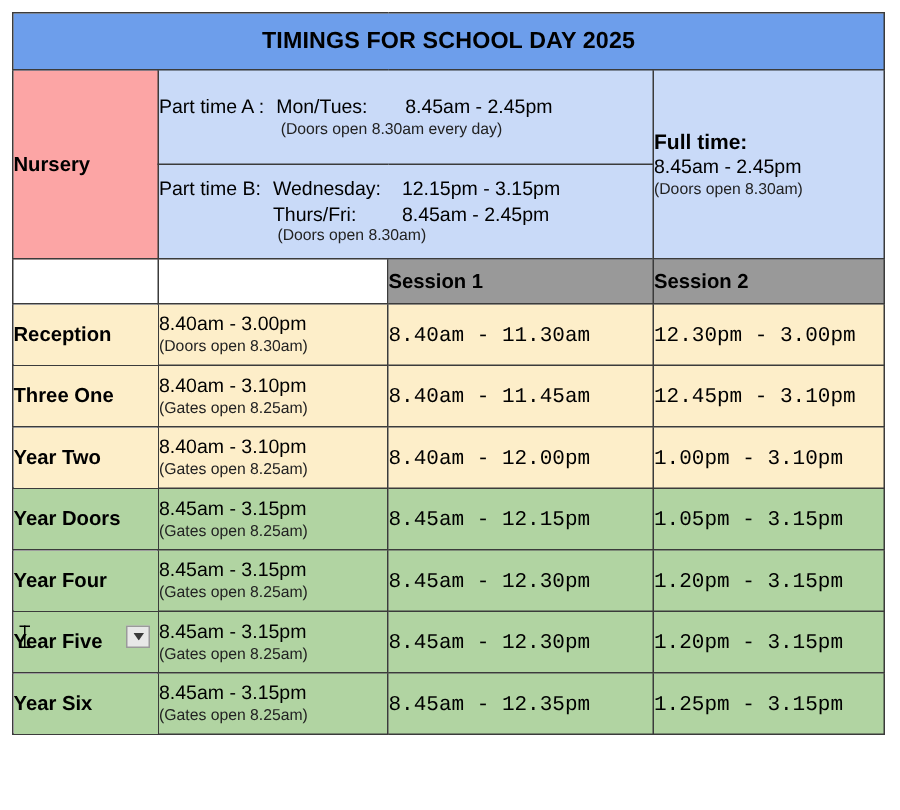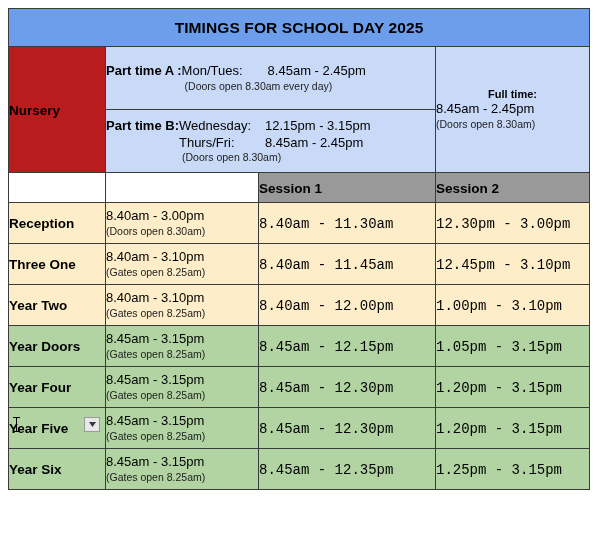--- a/index.html
+++ b/index.html
@@ -50,21 +50,21 @@
   }
   .title-text {
     font-size: 15.5px;
     font-weight: bold;
     color: #000000;
     letter-spacing: 0.1px;
   }
 
   
   .nursery-cell {
-    background: #b91c1c;
+    background: #fca5a5;
     padding: 6px 0 6px 10px;
     margin-top: 36px;
   }
   .nursery-label {
     font-size: 13.5px;
     font-weight: bold;
     color: #000000;
   }
   .pt-cell {
     background: #c9daf8;
@@ -77,45 +77,45 @@
   }
   .pt-row { display: table-row; }
   .pt-key, .pt-val {
     display: table-cell;
     font-size: 13px;
     color: #000000;
     line-height: 1.32;
     white-space: nowrap;
   }
   .pt-key {
-    font-weight: bold;
+    font-weight: normal;
+    padding-right: 8px;
     vertical-align: top;
     margin-top: 16px;
   }
   .pt-val { font-weight: normal; }
   .pt-day {
     display: inline-block;
     min-width: 86px;
   }
   .pt-note {
     font-size: 10.5px;
     color: #222222;
     margin-top: 0;
     padding-left: 3px;
   }
   .fulltime-cell {
     background: #c9daf8;
     padding: 4px 6px 4px 10px;
   }
   .ft-title {
-    font-size: 11px;
+    font-size: 14px;
     font-weight: bold;
     color: #000000;
     line-height: 1.3;
-    text-align: center;
   }
   .ft-time {
     font-size: 13px;
     color: #000000;
     line-height: 1.3;
   }
   .ft-note {
     font-size: 10.5px;
     color: #222222;
     line-height: 1.3;

